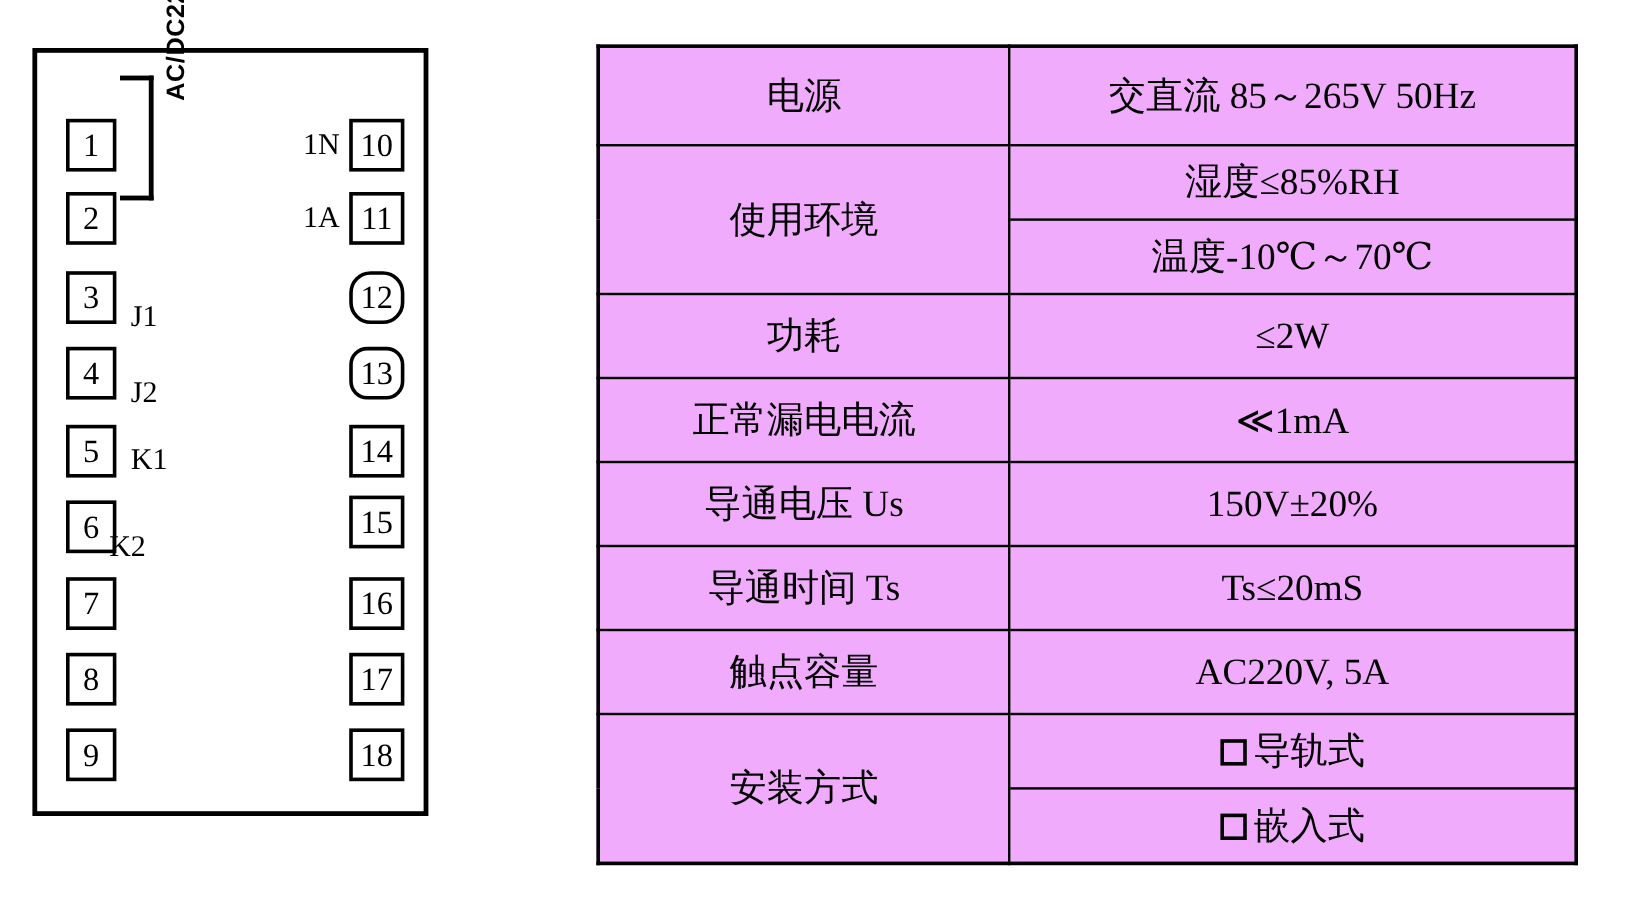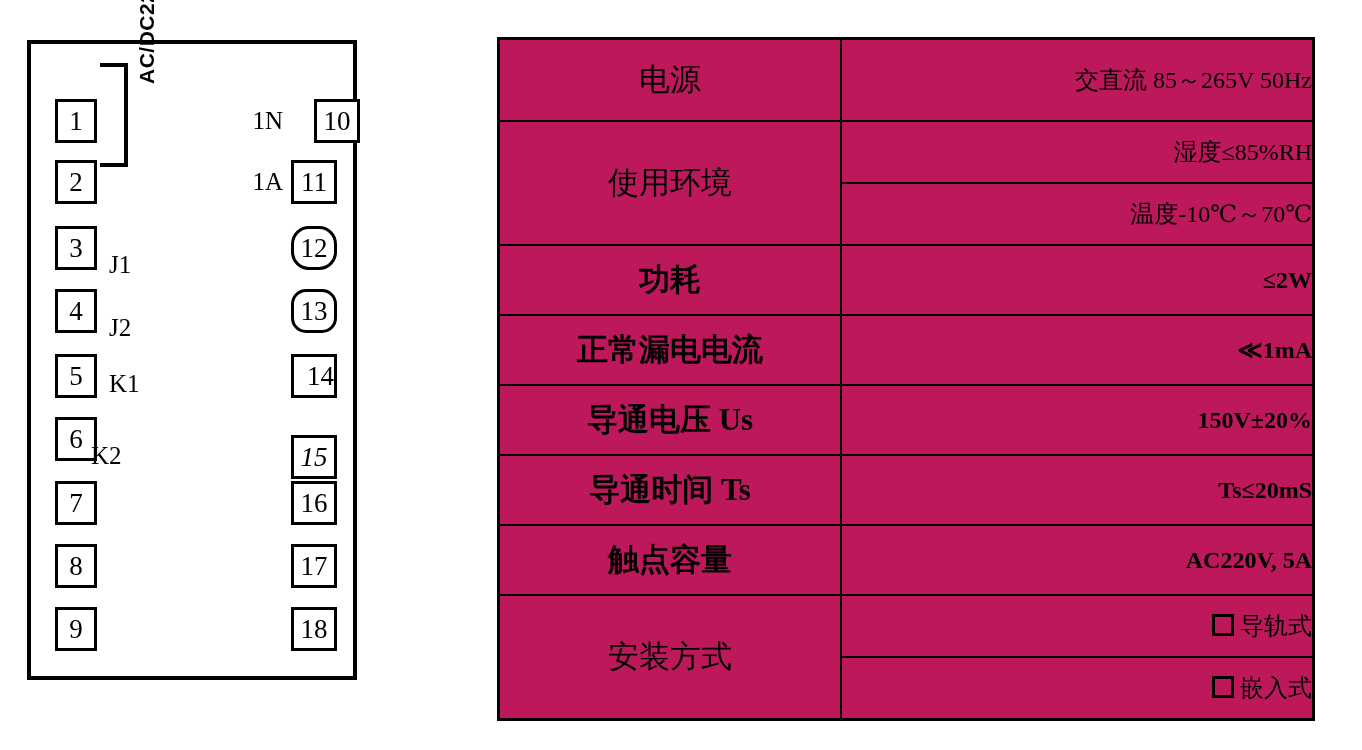--- a/index.html
+++ b/index.html
@@ -81,41 +81,40 @@
   }
 
   
   #spec-table {
     position: absolute;
     left: 497px;
     top: 37px;
     width: 818px;
     border: 3px solid #000;
     border-collapse: collapse;
-    background: #be185d;
+    background: #f0abfc;
     table-layout: fixed;
   }
   #spec-table td {
     border: 2px solid #000;
     text-align: center;
     vertical-align: middle;
     padding: 0;
     font-family: "Liberation Serif", "DejaVu Serif", serif;
     white-space: nowrap;
   }
   #spec-table td.label-cell {
     width: 340px;
     font-size: 31px;
   }
   #spec-table td.value-cell {
-    font-size: 24px;
-    text-align: right;
+    font-size: 31px;
   }
   .row-tall { height: 80px; }
-  .row-std  { height: 68px; font-weight: bold; }
+  .row-std  { height: 68px; }
   .row-sub  { height: 60px; }
 
   .checkbox-glyph {
     display: inline-block;
     width: 22px;
     height: 22px;
     border: 3px solid #000;
     box-sizing: border-box;
     vertical-align: -2px;
     margin-right: 6px;
@@ -137,26 +136,26 @@
   <div class="term-box" style="left:24px;  top:373px;">6</div>
   <div class="term-box" style="left:24px;  top:437px;">7</div>
   <div class="term-box" style="left:24px;  top:500px;">8</div>
   <div class="term-box" style="left:24px;  top:563px;">9</div>
 
   <div class="term-tag right-of" style="left:78px; top:182px;">J1</div>
   <div class="term-tag right-of" style="left:78px; top:245px;">J2</div>
   <div class="term-tag right-of" style="left:78px; top:301px;">K1</div>
   <div class="term-tag right-of" style="left:60px; top:373px;">K2</div>
 
-  <div class="term-box wide" style="left:260px; top:55px;margin-left:23px;">10</div>
+  <div class="term-box wide" style="left:260px; top:55px;">10</div>
   <div class="term-box wide" style="left:260px; top:116px;">11</div>
   <div class="term-box wide" style="left:260px; top:182px;border-radius:18px;">12</div>
   <div class="term-box wide" style="left:260px; top:245px;border-radius:15px;">13</div>
-  <div class="term-box wide" style="left:260px; top:310px;text-align:right;">14</div>
-  <div class="term-box wide" style="left:260px; top:391px;font-style:italic;">15</div>
+  <div class="term-box wide" style="left:260px; top:310px;">14</div>
+  <div class="term-box wide" style="left:260px; top:369px;">15</div>
   <div class="term-box wide" style="left:260px; top:437px;">16</div>
   <div class="term-box wide" style="left:260px; top:500px;">17</div>
   <div class="term-box wide" style="left:260px; top:563px;">18</div>
 
   <div class="term-tag left-of" style="left:190px; top:55px;  width:62px;">1N</div>
   <div class="term-tag left-of" style="left:190px; top:116px; width:62px;">1A</div>
 
 </div>
 
 <table id="spec-table">

